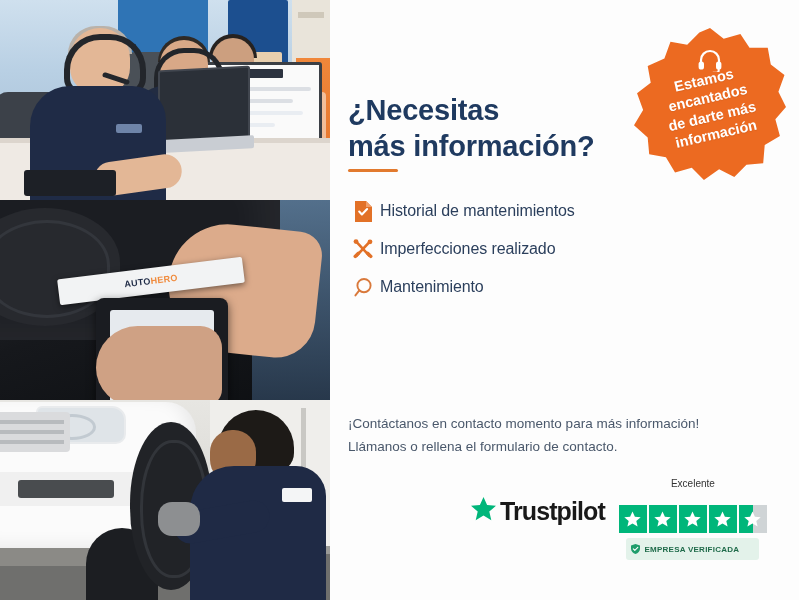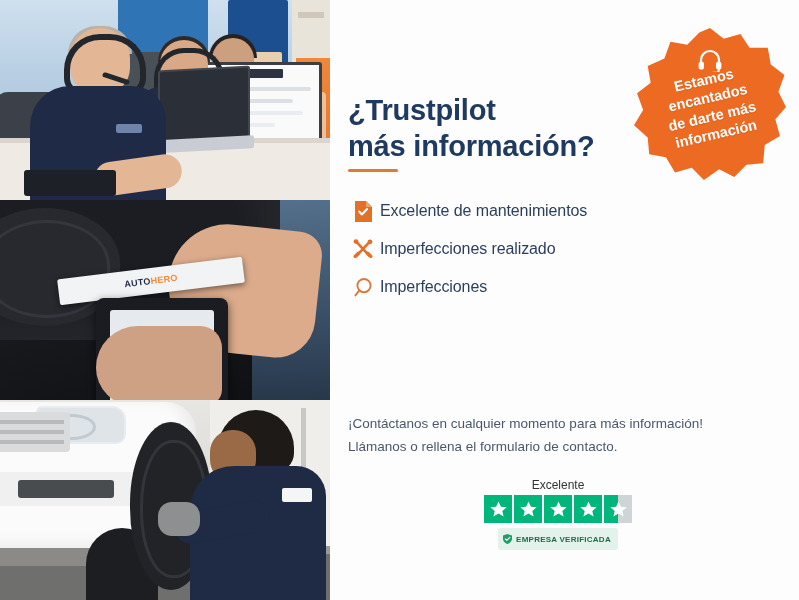--- a/index.html
+++ b/index.html
@@ -129,26 +129,26 @@
   .badge .btext{position:absolute;left:50%;top:52%;transform:translate(-50%,-50%) rotate(-13deg);
     width:140px;text-align:center;color:#ffffff;font-size:14.5px;font-weight:700;line-height:1.26;
     text-shadow:0 1px 1px rgba(0,0,0,.08);}
   .badge .btext span{display:block;}
 
   
   .trust{position:absolute;left:140px;top:478px;width:310px;height:74px;display:flex;align-items:flex-start;}
   .tp-logo{display:flex;align-items:center;margin-top:18px;}
   .tp-logo .name{font-size:25px;font-weight:700;color:#191919;letter-spacing:-.9px;margin-left:3px;}
   .tp-right{margin-left:14px;display:flex;flex-direction:column;align-items:center;}
-  .tp-excel{font-size:12px;color:#333333;margin-bottom:3px;}
+  .tp-excel{font-size:10px;color:#333333;margin-bottom:16px;}
   .tp-stars{display:flex;gap:2px;}
   .tp-stars .cell{width:28px;height:28px;background:#00b67a;display:flex;align-items:center;justify-content:center;}
   .tp-stars .cell.half{background:linear-gradient(90deg,#00b67a 50%,#cfd4d6 50%);}
   .tp-verified{margin-top:5px;display:flex;align-items:center;gap:4px;background:#e3f2ea;
-    border-radius:3px;padding:2px 7px 2px 5px;}
+    border-radius:3px;padding:2px 20px 2px 5px;}
   .tp-verified .vtxt{font-size:8px;font-weight:700;color:#1f6b4a;letter-spacing:.25px;}
 </style>
 </head>
 <body>
 
 <div class="banner">
 
   <div class="photo-strip">
 
     <div class="photo p1">
@@ -240,21 +240,21 @@
           <div class="arm"></div>
           <div class="glove"></div>
       </div>
     </div>
 
   </div>
 
   <div class="content">
 
     <h1 class="headline">
-      <span>¿Trustpilot</span>
+      <span>¿Necesitas</span>
       <span>más información?</span>
     </h1>
 
     <div class="rule"></div>
 
     <div class="badge">
       <div class="blob"></div>
       <span class="hsicon">
         <svg width="26" height="24" viewBox="0 0 26 24" fill="none">
           <path d="M4 15v-3a9 9 0 0 1 18 0v3" stroke="#ffffff" stroke-width="2.2" stroke-linecap="round"></path>
@@ -274,21 +274,21 @@
     <ul class="features" style="list-style:none;margin:0;padding:0;">
 
       <li class="feature">
         <span class="ficon">
           <svg width="19" height="23" viewBox="0 0 19 23">
             <path d="M1 1h11l6 6v15H1z" fill="#e27127"></path>
             <path d="M12 1v6h6" fill="#f2a06a"></path>
             <path d="M5.2 11.6l2.7 2.8 5.2-5.3" stroke="#ffffff" stroke-width="2.1" fill="none" stroke-linecap="round" stroke-linejoin="round"></path>
           </svg>
         </span>
-        <span class="flabel">Excelente de mantenimientos</span>
+        <span class="flabel">Historial de mantenimientos</span>
       </li>
 
       <li class="feature">
         <span class="ficon">
           <svg width="22" height="22" viewBox="0 0 22 22">
             <g stroke="#e27127" stroke-width="2.6" stroke-linecap="round">
               <path d="M4.2 3.6L17.4 17.8"></path>
               <path d="M17.6 3.8L4.4 18"></path>
             </g>
             <circle cx="4" cy="3.6" r="2.4" fill="#e27127"></circle>
@@ -300,33 +300,41 @@
         <span class="flabel">Imperfecciones realizado</span>
       </li>
 
       <li class="feature">
         <span class="ficon">
           <svg width="21" height="21" viewBox="0 0 21 21" fill="none">
             <circle cx="11" cy="8.6" r="6.6" stroke="#d9793b" stroke-width="1.9"></circle>
             <path d="M6.1 13.6L2.4 18.4" stroke="#d9793b" stroke-width="1.9" stroke-linecap="round"></path>
           </svg>
         </span>
-        <span class="flabel">Imperfecciones</span>
+        <span class="flabel">Mantenimiento</span>
       </li>
 
 
 
     </ul>
 
     <p class="paragraph">
-      <span>¡Contáctanos en cualquier momento para más información!</span>
+      <span>¡Contáctanos en contacto momento para más información!</span>
       <span>Llámanos o rellena el formulario de contacto.</span>
     </p>
 
     <div class="trust">
+      <div class="tp-logo">
+        <span>
+          <svg width="27" height="26" viewBox="0 0 27 26">
+            <path d="M13.5 1l3.6 8.1 8.9.7-6.7 5.8 2 8.7-7.8-4.7-7.8 4.7 2-8.7L1 9.8l8.9-.7z" fill="#00b67a"></path>
+          </svg>
+        </span>
+        <span class="name">Trustpilot</span>
+      </div>
       <div class="tp-right">
         <div class="tp-excel">Excelente</div>
         <div class="tp-stars">
           <span class="cell">
             <svg width="19" height="19" viewBox="0 0 19 19">
                 <path d="M9.5 1.4l2.4 5.3 5.8.5-4.4 3.8 1.3 5.6-5.1-3-5.1 3 1.3-5.6L1.3 7.2l5.8-.5z" fill="#ffffff"></path>
               </svg>
           </span>
           <span class="cell">
             <svg width="19" height="19" viewBox="0 0 19 19">

